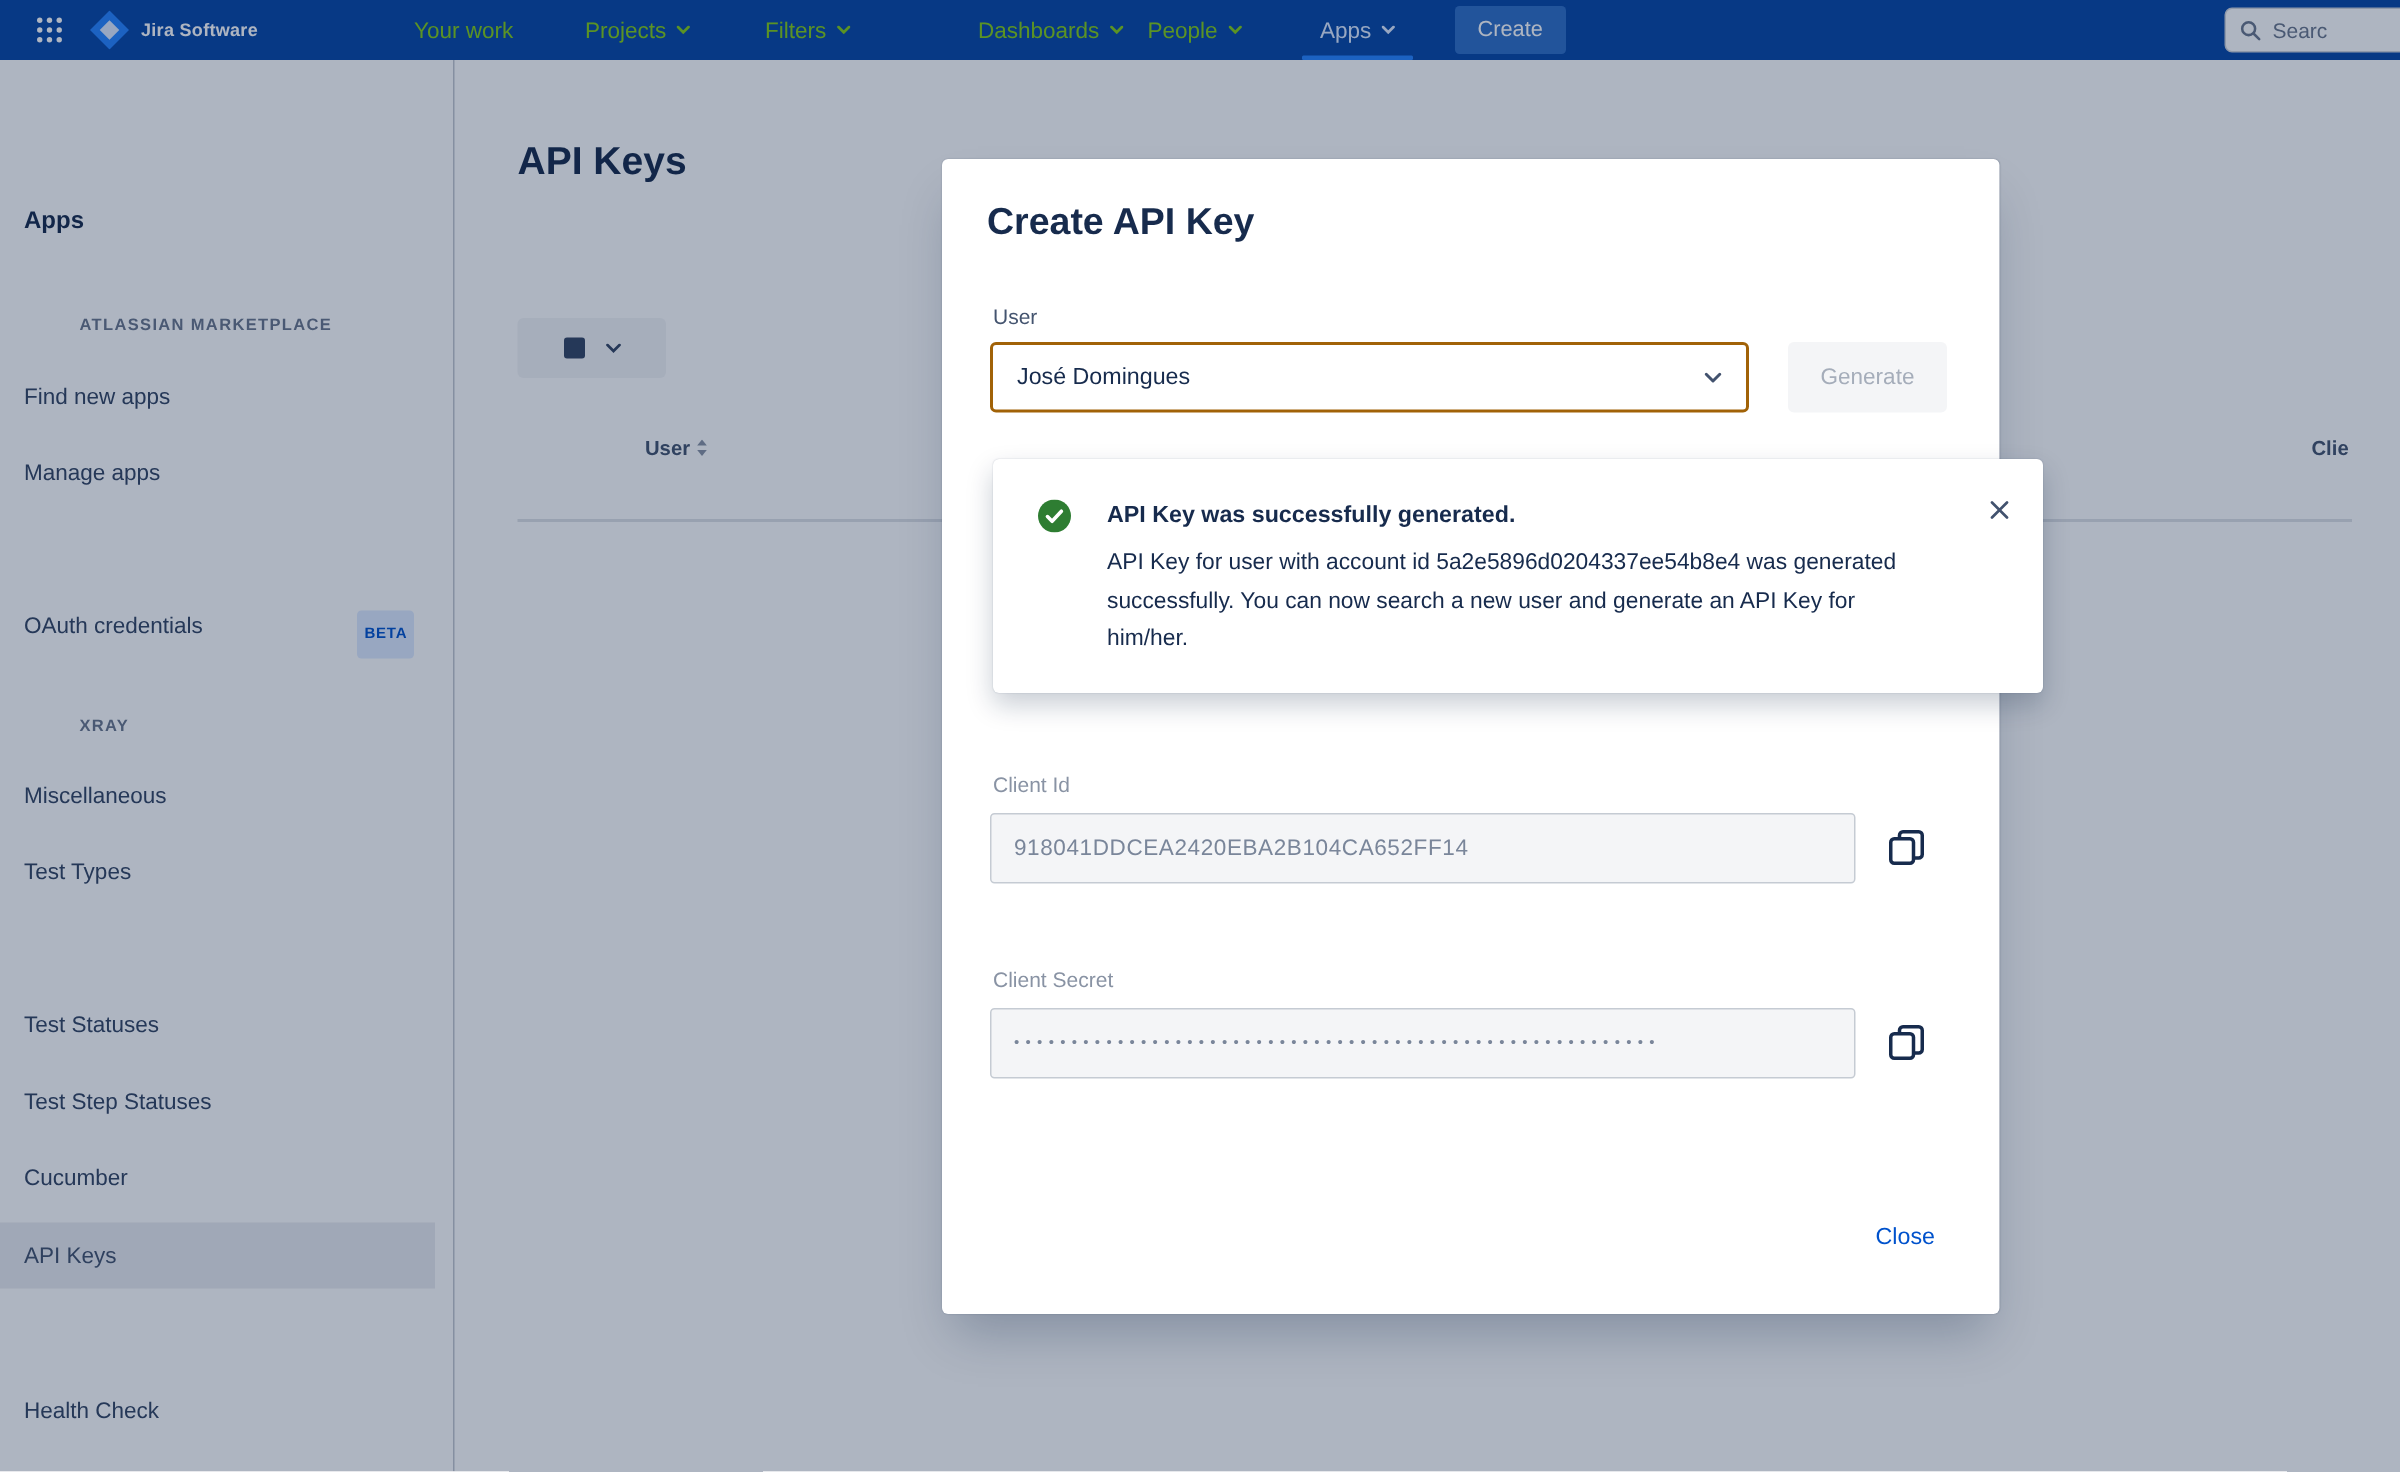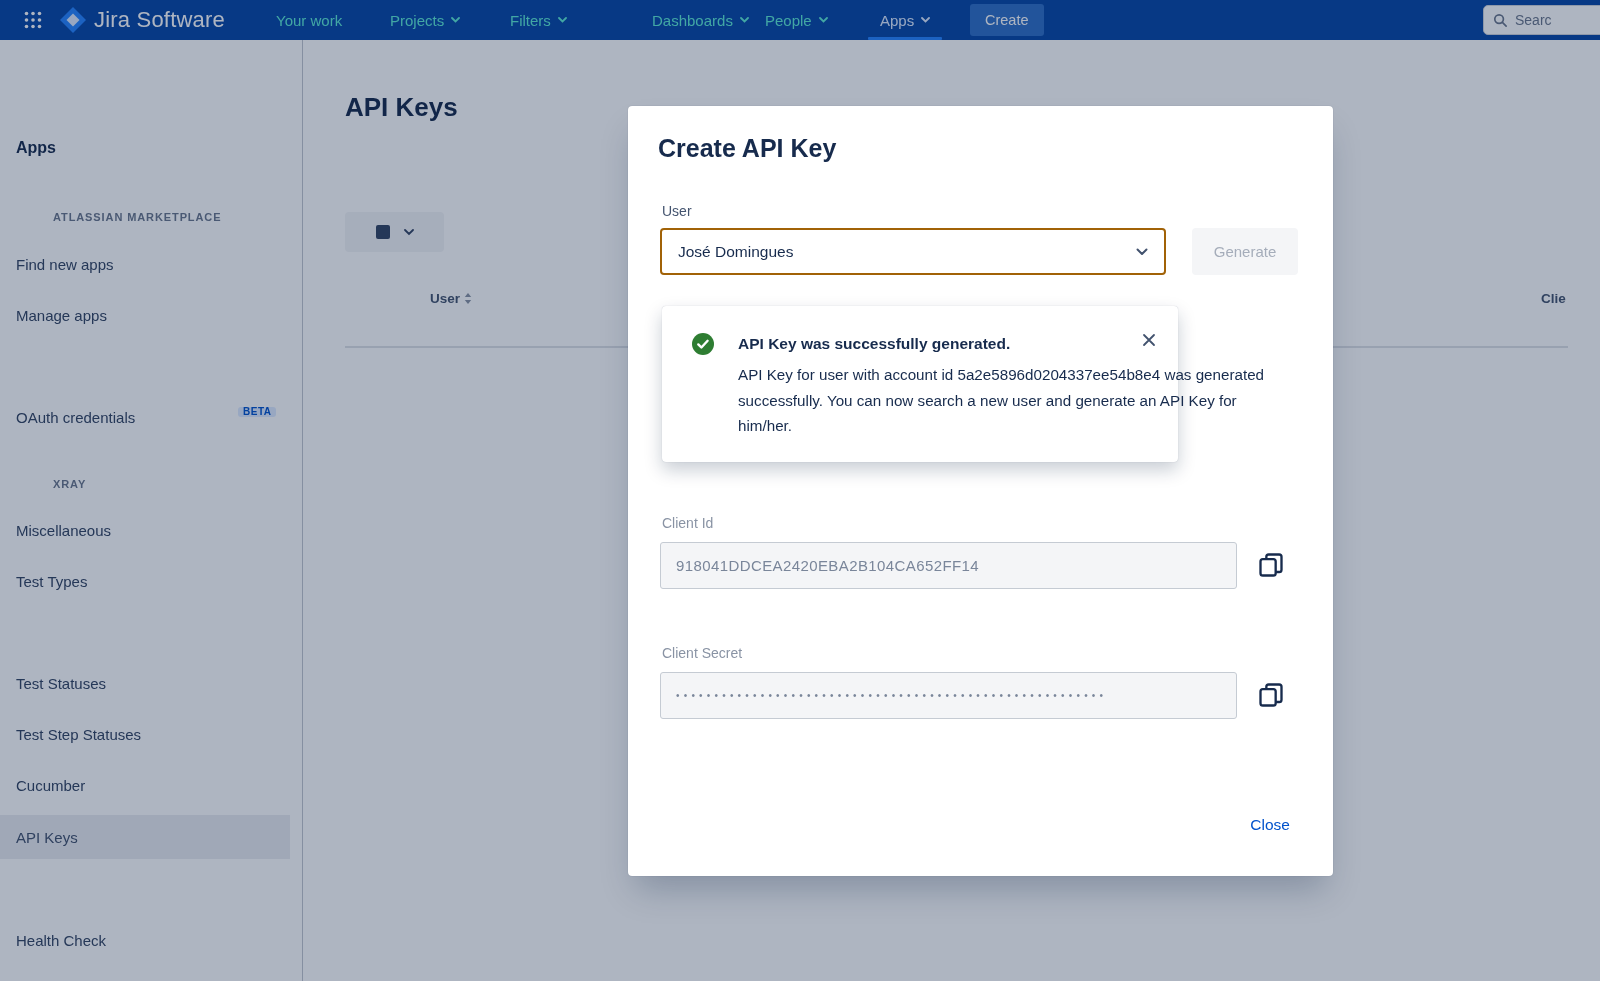--- a/index.html
+++ b/index.html
@@ -3,23 +3,23 @@
 <meta charset="utf-8">
 <style>
   html,body{margin:0;padding:0;background:#fff;}
   .stage{position:relative;width:1600px;height:981px;overflow:hidden;background:#fff;
          font-family:"Liberation Sans",sans-serif;-webkit-font-smoothing:antialiased;}
 
   
   .topbar{position:absolute;top:0;left:0;right:0;height:40px;background:#0747A6;color:#fff;z-index:1;}
   .appswitcher{position:absolute;left:24px;top:11px;cursor:pointer;line-height:0;}
   .brand{position:absolute;left:60px;top:7px;display:flex;align-items:center;gap:8px;cursor:pointer;}
-  .brand-text{font-size:22px;font-weight:400;letter-spacing:.2px;}
+  .brand-text{font-size:12px;font-weight:700;letter-spacing:.2px;}
   .nav-item{position:absolute;top:0;height:40px;display:flex;align-items:center;gap:7px;
-            font-size:15px;font-weight:500;color:#5eead4;cursor:pointer;white-space:nowrap;}
+            font-size:15px;font-weight:500;color:#84cc16;cursor:pointer;white-space:nowrap;}
   .n0{left:276px}.n1{left:390px}.n2{left:510px}.n3{left:652px}.n4{left:765px}.n5{left:880px}
   .nav-item.active{color:#DEEBFF;}
   .nav-item.active::after{content:"";position:absolute;left:-12px;right:-12px;bottom:0;height:3px;
             background:#2684FF;border-radius:1px;}
   .create-btn{position:absolute;left:970px;top:4px;height:32px;padding:4px 15px;background:#2F6FC7;
             color:#fff;border:none;border-radius:3px;font-size:14.5px;font-weight:500;cursor:pointer;
             font-family:inherit;}
   .search-box{position:absolute;left:1483px;top:5px;width:130px;height:30px;box-sizing:border-box;
             background:#fff;border:1px solid #CFD4DC;border-radius:5px;display:flex;align-items:center;
             gap:7px;padding:0 9px;color:#6B778C;font-size:14px;overflow:hidden;cursor:text;}
@@ -30,21 +30,21 @@
   .sb-heading{position:absolute;left:16px;top:99px;font-size:16px;font-weight:600;color:#172B4D;}
   .sb-section{position:absolute;left:16px;font-size:11px;font-weight:700;letter-spacing:.9px;color:#6B778C;margin-left:37px;}
   .s1{top:171px}.s2{top:438px}
   .sb-item{position:absolute;left:0;width:290px;height:44px;display:flex;align-items:center;
             padding-left:16px;box-sizing:border-box;font-size:15px;color:#344563;cursor:pointer;}
   .sb-item.selected{background:#EBECF0;color:#42526E;}
   .i10{top:202px}.i11{top:253px}.i12{top:304px}.i13{top:355px}
   .i20{top:468px}.i21{top:519px}.i22{top:570px}.i23{top:621px}.i24{top:672px}
   .i25{top:723px}.i26{top:775px}.i27{top:827px}.i28{top:878px}
   .beta{position:absolute;left:238px;top:12px;background:#DEEBFF;color:#0052CC;font-size:10px;
-            font-weight:700;letter-spacing:.5px;padding:0 5px;border-radius:3px;line-height:1;}
+            font-weight:700;letter-spacing:.5px;padding:11px 5px;border-radius:3px;line-height:1;}
 
   
   .main-title{position:absolute;left:345px;top:92px;font-size:26px;font-weight:700;color:#172B4D;z-index:1;}
   .bulk-btn{position:absolute;left:345px;top:212px;width:99px;height:40px;background:#F4F5F7;border:none;
             border-radius:4px;display:flex;align-items:center;justify-content:center;gap:14px;cursor:pointer;z-index:1;}
   .bulk-square{width:14px;height:14px;background:#344563;border-radius:2px;}
   .col-user{position:absolute;left:430px;top:291px;font-size:13.5px;font-weight:700;color:#44546F;
             display:flex;align-items:center;gap:4px;z-index:1;cursor:pointer;}
   .col-right{position:absolute;left:1541px;top:291px;font-size:13.5px;font-weight:700;color:#44546F;
             white-space:nowrap;z-index:1;cursor:pointer;}
@@ -56,22 +56,22 @@
   
   .modal{position:absolute;left:628px;top:106px;width:705px;height:770px;background:#fff;border-radius:4px;
             box-shadow:0 20px 32px -8px rgba(9,30,66,.25),0 0 1px rgba(9,30,66,.31);z-index:3;}
   .m-title{position:absolute;left:30px;top:28px;font-size:25px;font-weight:700;color:#172B4D;}
   .m-user-label{position:absolute;left:34px;top:97px;font-size:14px;color:#44546F;}
   .m-select{position:absolute;left:32px;top:122px;width:506px;height:47px;border:2px solid #a16207;
             border-radius:4px;box-sizing:border-box;display:flex;align-items:center;justify-content:space-between;
             padding:0 16px;font-size:15.5px;color:#172B4D;background:#fff;cursor:pointer;}
   .m-generate{position:absolute;left:564px;top:122px;width:106px;height:47px;background:#F4F5F7;border:none;
             border-radius:4px;color:#A5ADBA;font-size:15px;font-family:inherit;cursor:not-allowed;}
-  .m-flag{position:absolute;left:34px;top:200px;width:516px;height:156px;background:#fff;border-radius:4px;
-            box-shadow:0 8px 18px rgba(9,30,66,.22),0 0 1px rgba(9,30,66,.25);}
+  .m-flag{position:absolute;left:34px;top:200px;width:680px;height:156px;background:#fff;border-radius:4px;
+            box-shadow:0 8px 18px rgba(9,30,66,.22),0 0 1px rgba(9,30,66,.25);padding-left:20px;}
   .flag-icon{position:absolute;left:30px;top:27px;line-height:0;}
   .flag-title{position:absolute;left:76px;top:29px;font-size:15.5px;font-weight:700;color:#172B4D;}
   .flag-close{position:absolute;right:22px;top:27px;cursor:pointer;color:#42526E;line-height:0;}
   .flag-body{position:absolute;left:76px;top:56px;width:545px;font-size:15.2px;line-height:25.5px;color:#172B4D;}
   .m-field-label{position:absolute;left:34px;font-size:14px;color:#8993A4;}
   .lbl-id{top:409px}.lbl-secret{top:539px}
   .m-input{position:absolute;left:32px;width:577px;height:47px;background:#F4F5F7;border:1px solid #C5CBD3;
             border-radius:3px;box-sizing:border-box;display:flex;align-items:center;padding:0 15px;
             font-size:15px;color:#7A869A;letter-spacing:.4px;overflow:hidden;white-space:nowrap;}
   .in-id{top:436px}.in-secret{top:566px}

